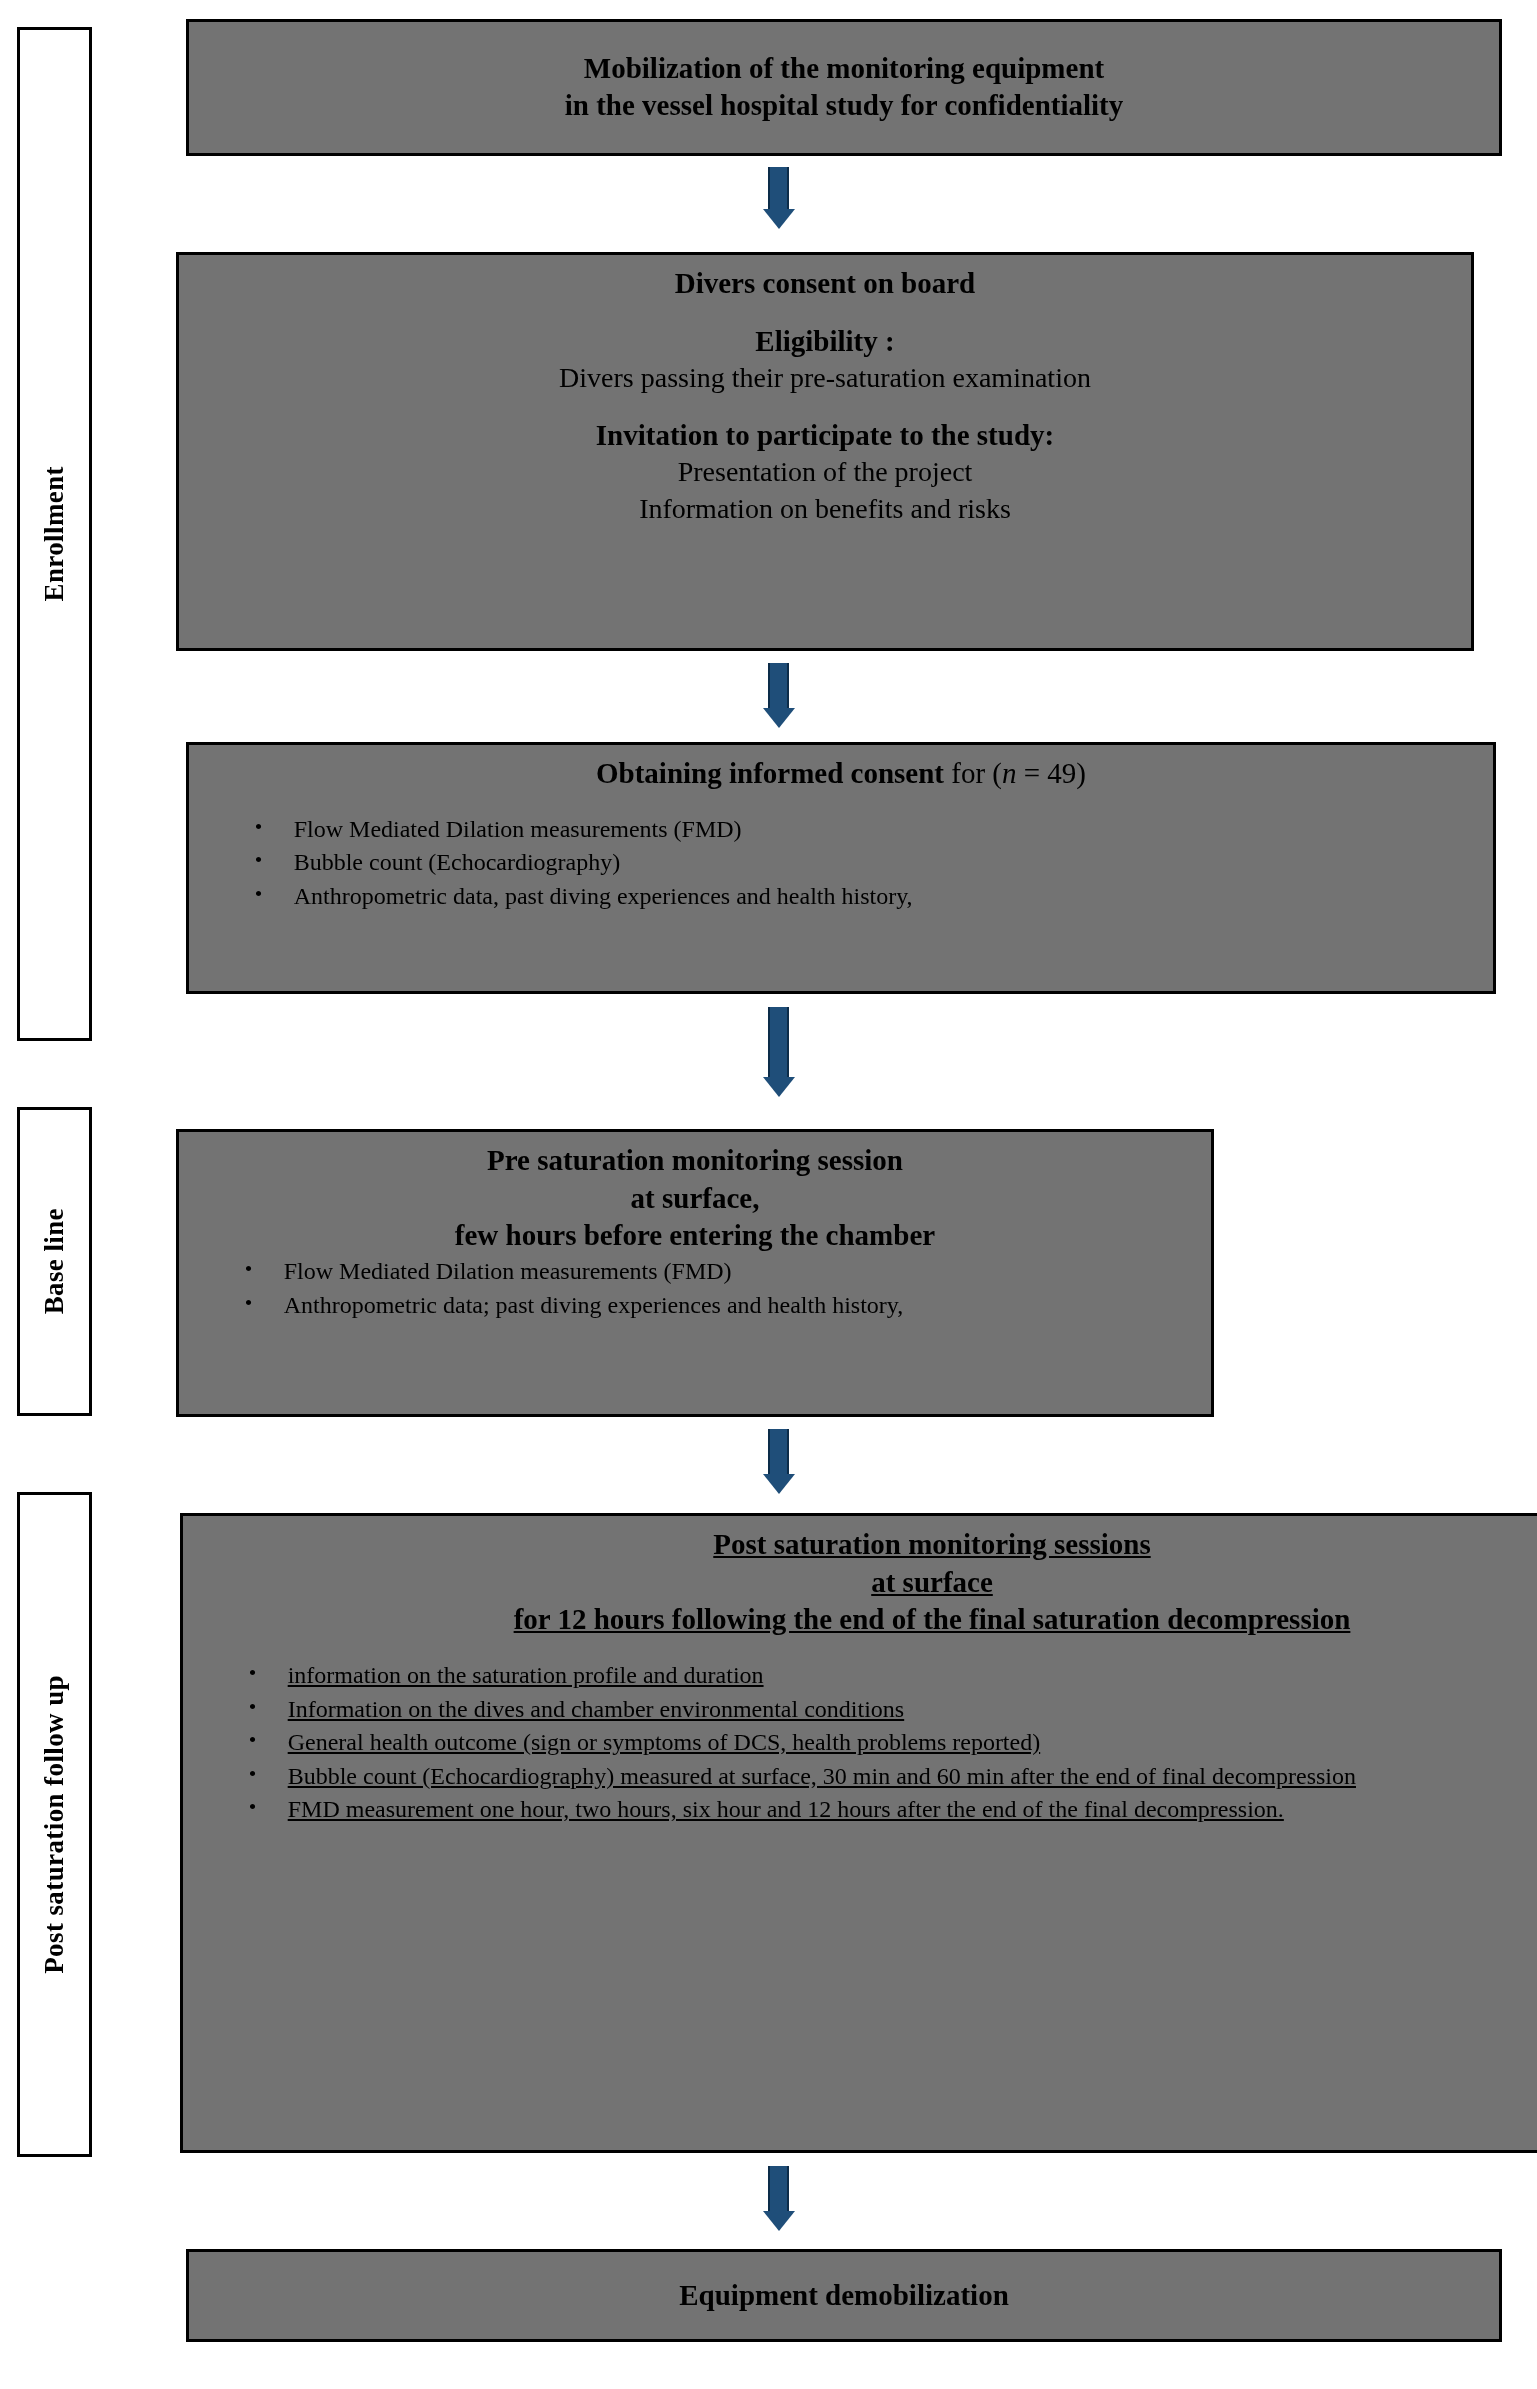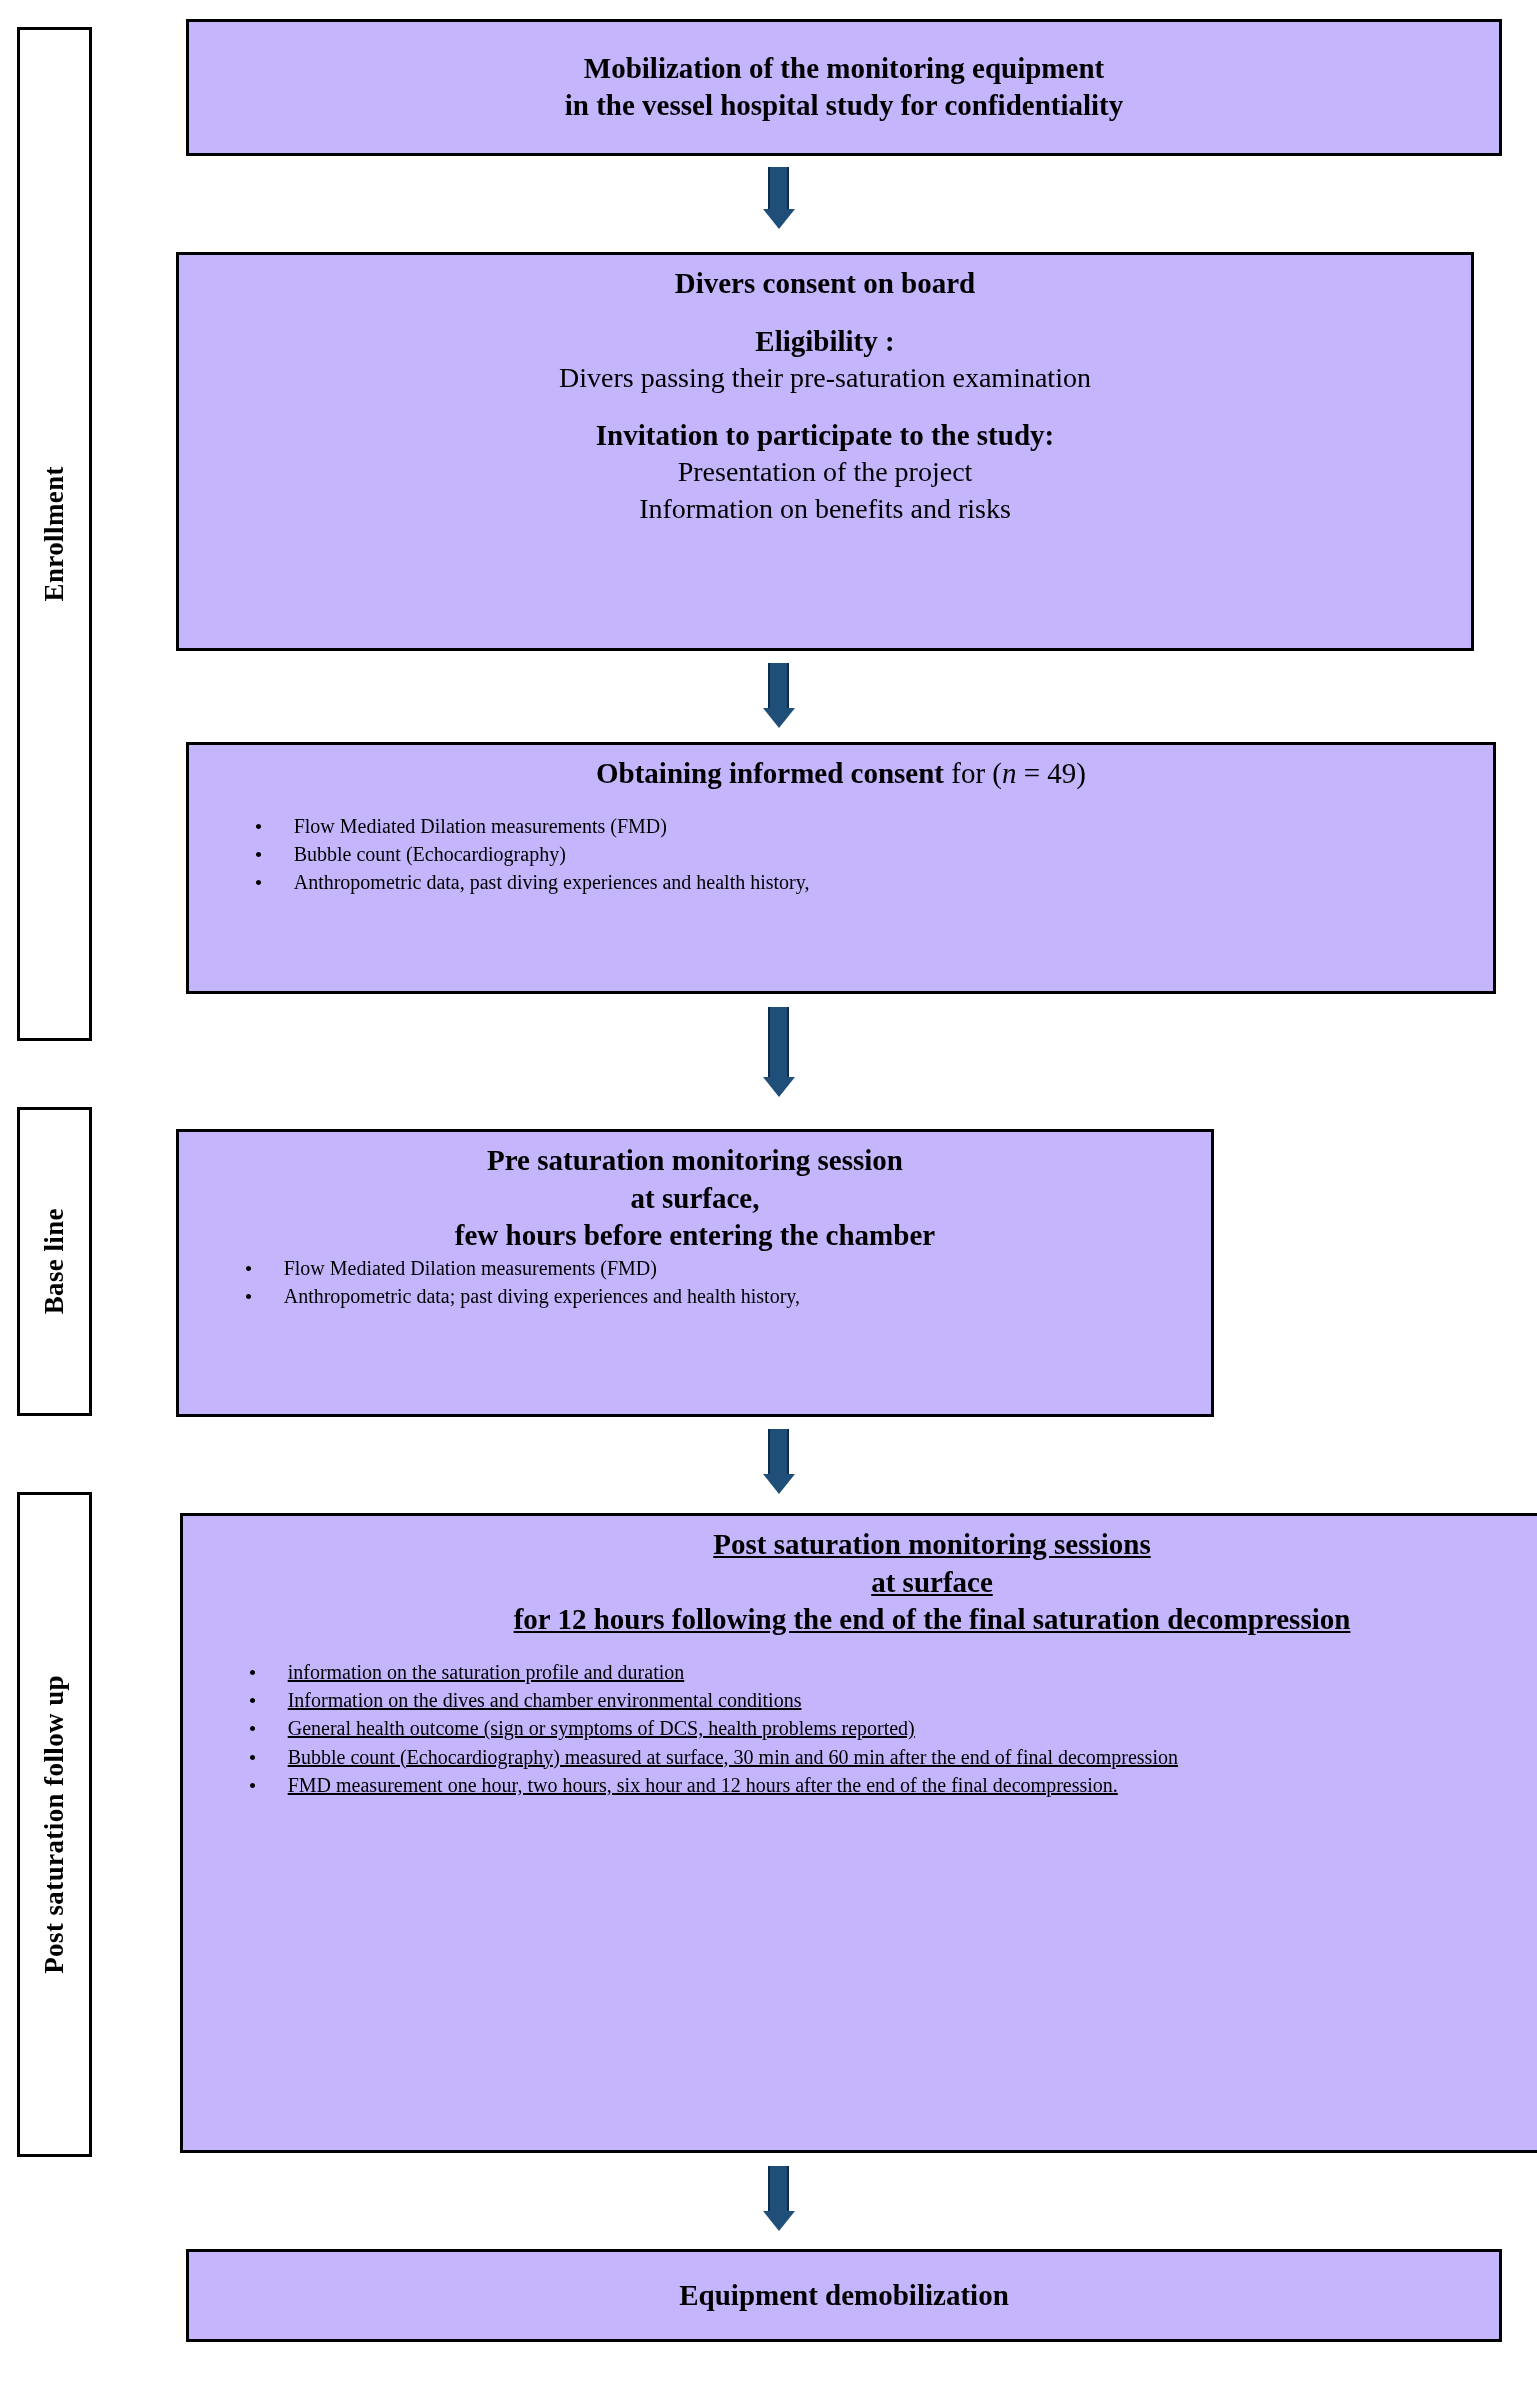--- a/index.html
+++ b/index.html
@@ -41,21 +41,21 @@
     white-space: nowrap;
   }
   #stage-enrollment { left: 17px;  top: 27px;   width: 75px; height: 1014px; }
   #stage-baseline   { left: 17px;  top: 1107px; width: 75px; height: 309px; }
   #stage-postsat    { left: 17px;  top: 1492px; width: 75px; height: 665px; }
 
   
   .box {
     position: absolute;
     border: 3.6px solid #000;
-    background: #c4b5fd;
+    background: #737373;
     box-sizing: border-box;
     padding: 10px 18.7px;
   }
   .box .ctr { text-align: center; }
   .box .b  { font-weight: bold; }
   .box .ttl {
     font-weight: bold;
     font-size: 29px;
     line-height: 1.30;
     text-align: center;
@@ -67,21 +67,21 @@
   }
   .spacer { height: 20px; }
 
   ul.bullets {
     list-style: none;
     margin: 0;
     padding: 0;
   }
   ul.bullets li {
     position: relative;
-    font-size: 20px;
+    font-size: 24px;
     line-height: 1.34;
     padding-left: 86px;
     margin: 0 0 1.4px 0;
   }
   ul.bullets li::before {
     content: "\2022";
     position: absolute;
     left: 47px;
     top: 0;
     font-size: 21.6px;

